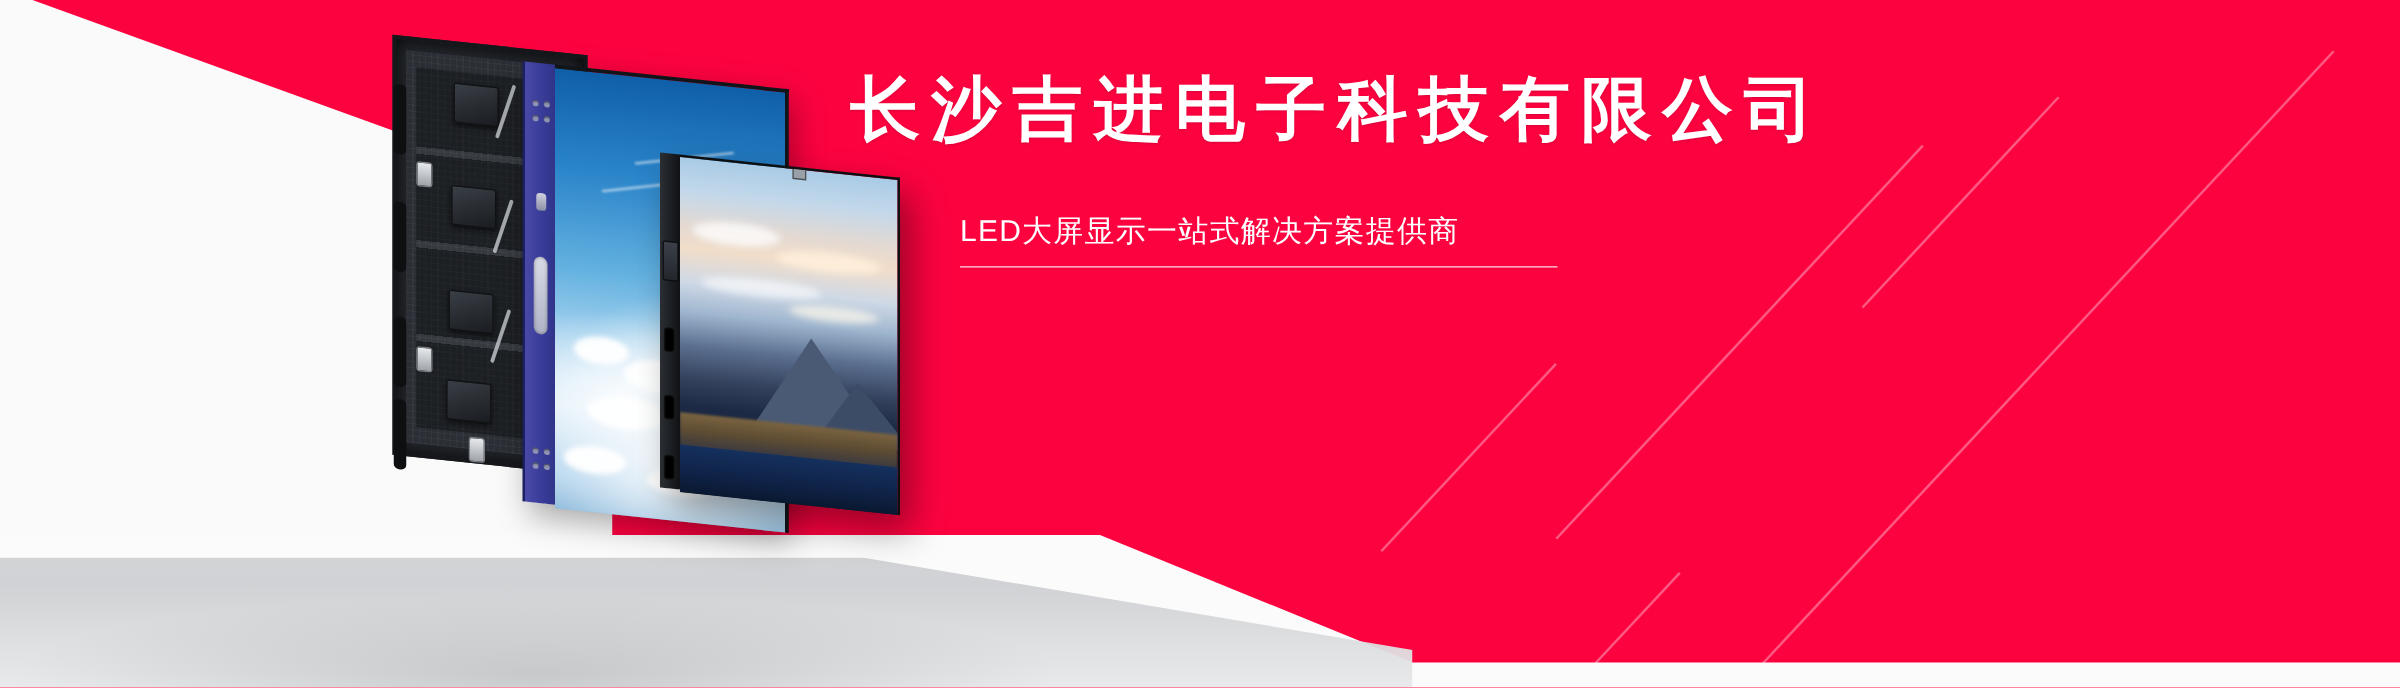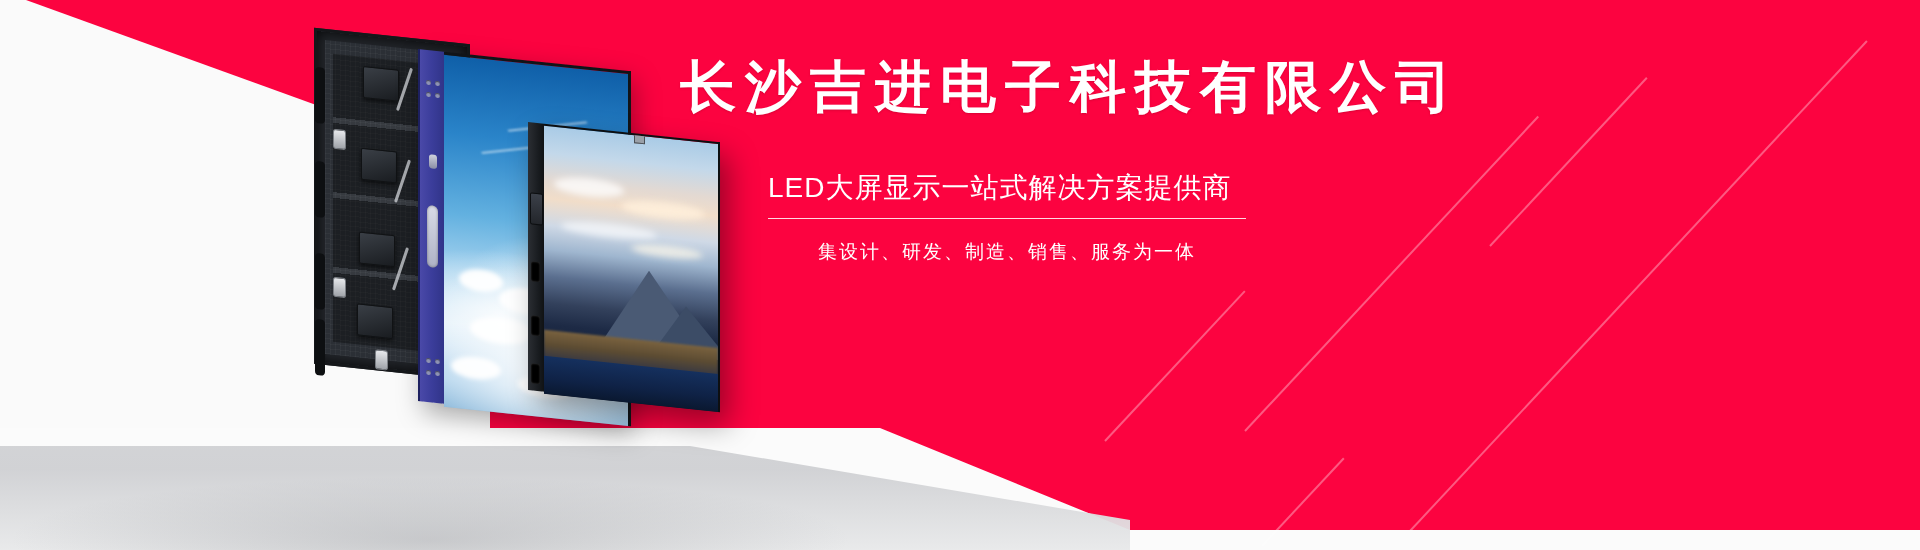--- a/index.html
+++ b/index.html
@@ -376,21 +376,21 @@
     line-height: 1.25;
     white-space: nowrap;
     text-shadow: 0 1px 2px rgba(120,0,24,0.25);
   }
   .subwrap {
     margin-top: 48px;
     margin-left: 88px;
     width: 480px;
   }
   .subtitle {
-    font-size: 28px;
+    font-size: 24px;
     font-weight: 400;
     letter-spacing: 1px;
     line-height: 1.3;
     white-space: nowrap;
   }
   .rule {
     margin-top: 12px;
     width: 478px;
     height: 1px;
     background: rgba(255,255,255,0.85);
@@ -488,17 +488,16 @@
       </div>
     </div>
 
   </div>
 
   <div class="copy">
     <div class="title">长沙吉进电子科技有限公司</div>
     <div class="subwrap">
       <div class="subtitle">LED大屏显示一站式解决方案提供商</div>
       <div class="rule"></div>
-      <div class="tagline">集设计、研发、制造、销售、服务为一体</div>
     </div>
   </div>
 
 </div>
 
 </body></html>

